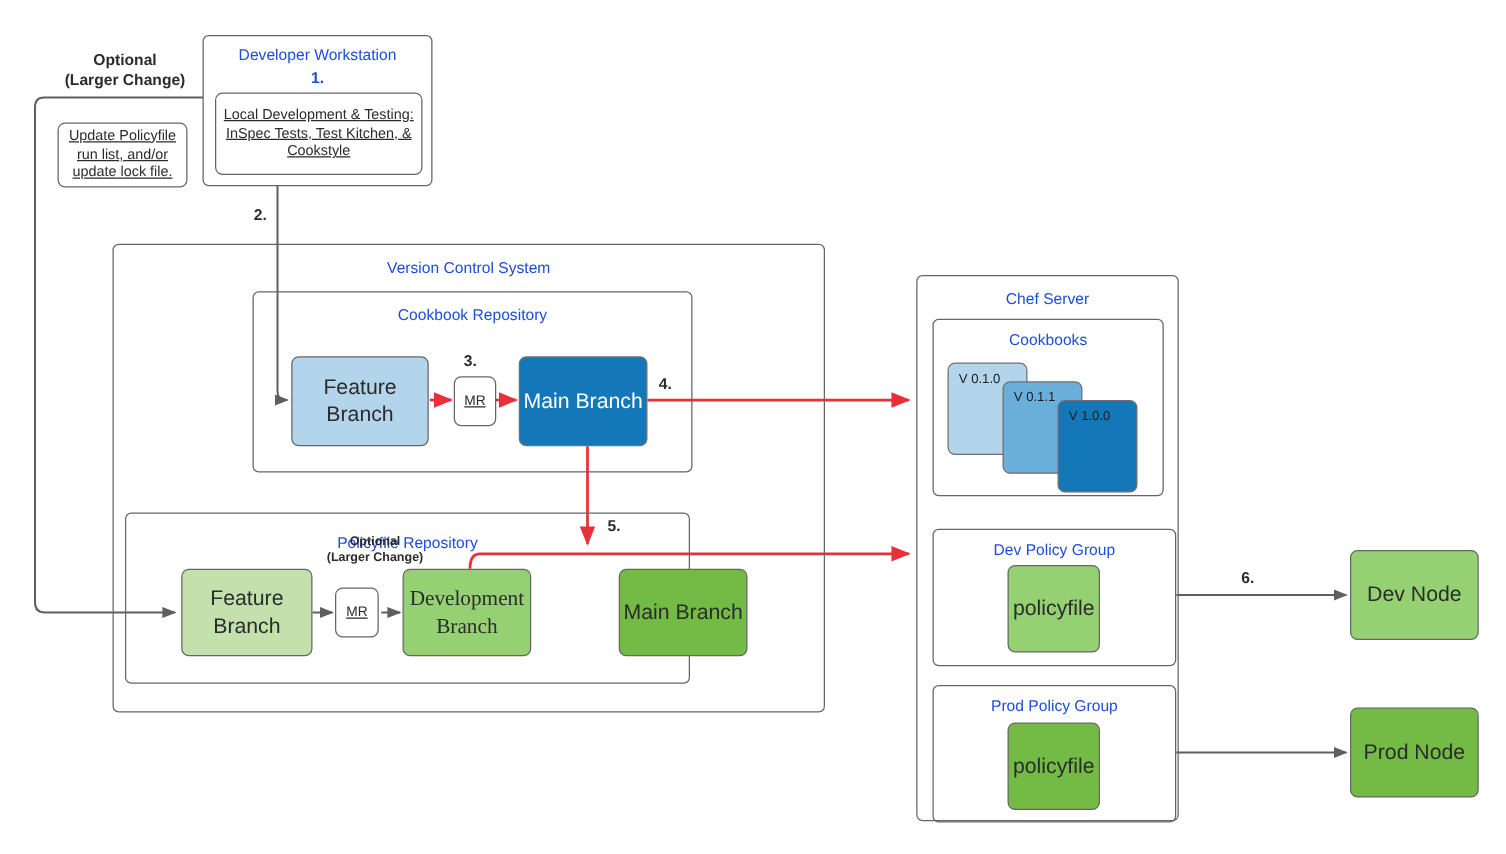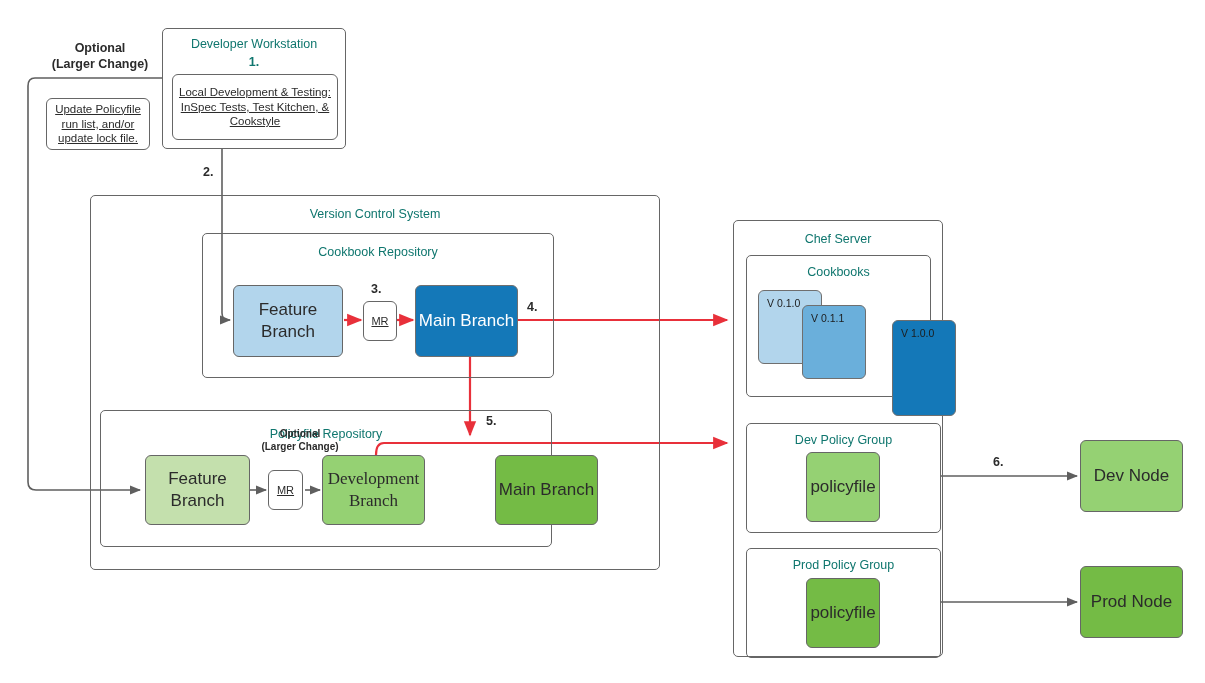--- a/index.html
+++ b/index.html
@@ -88,21 +88,21 @@
     position: absolute;
     box-sizing: border-box;
     border: 1.6px solid #6f6f6f;
     border-radius: 6px;
   }
   .center-title {
     position: absolute;
     width: 100%;
     text-align: center;
     font-size: 12.5px;
-    color: #0f766e;
+    color: #1d4ed8;
   }
 </style>
 </head>
 <body>
 
 <div id="canvas">
 
   <svg class="wires" viewBox="0 0 1205 683">
     <defs>
       <marker id="arrGrey" viewBox="0 0 10 10" refX="9" refY="5" markerWidth="7" markerHeight="7" orient="auto-start-reverse">
@@ -215,21 +215,21 @@
   <div class="box" style="left:746px; top:255px; width:185px; height:142px; background:transparent;">
     <div class="center-title" style="top:9px;">Cookbooks</div>
   </div>
 
   <div class="cb-card" style="left:758px; top:290px; width:64px; height:74px; background:#b2d5ec;">
     <span class="ver-tag">V 0.1.0</span>
   </div>
   <div class="cb-card" style="left:802px; top:305px; width:64px; height:74px; background:#6aafdb;">
     <span class="ver-tag">V 0.1.1</span>
   </div>
-  <div class="cb-card" style="left:846px; top:320px; width:64px; height:96px; background:#1478b8;margin-left:46px;">
+  <div class="cb-card" style="left:846px; top:320px; width:64px; height:74px; background:#1478b8;">
     <span class="ver-tag">V 1.0.0</span>
   </div>
 
   <div class="box" style="left:746px; top:423px; width:195px; height:110px; background:transparent;">
     <div class="center-title" style="top:9px;">Dev Policy Group</div>
   </div>
   <div class="node-box" style="left:806px; top:452px; width:74px; height:70px; background:#95d173;">
     <span>policyfile</span>
   </div>
 

